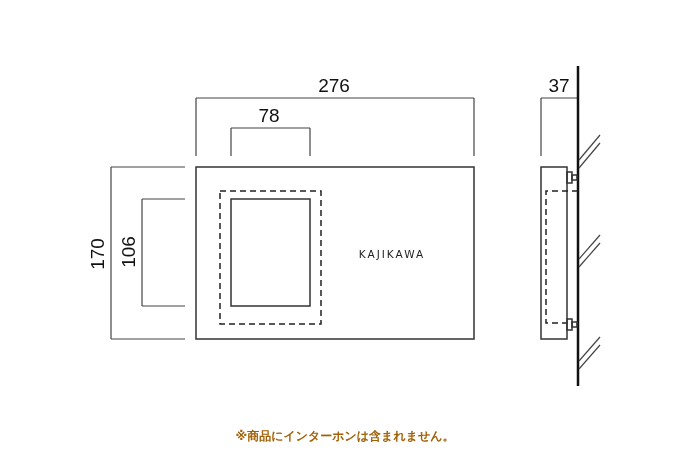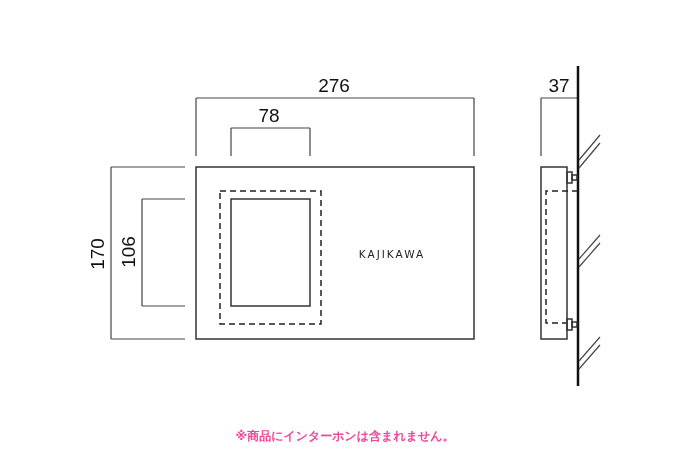--- a/index.html
+++ b/index.html
@@ -6,21 +6,21 @@
     body { width: 690px; height: 450px; position: relative; overflow: hidden; }
     svg { position: absolute; left: 0; top: 0; }
     .ln { stroke: #333333; stroke-width: 1.5; fill: none; }
     .thin { stroke: #444444; stroke-width: 1.2; fill: none; }
     .wall { stroke: #111111; stroke-width: 2.5; fill: none; }
     .dash { stroke: #222222; stroke-width: 1.5; fill: none; stroke-dasharray: 6 4; }
     .dim-text { font-family: "Liberation Sans", "DejaVu Sans", sans-serif; font-size: 19px; fill: #111111; }
     .brand { font-family: "DejaVu Sans", sans-serif; font-size: 10.5px; letter-spacing: 2px; fill: #222222; }
     .note {
       position: absolute; left: 0; top: 428px; width: 690px; text-align: center;
-      font-family: "DejaVu Sans", sans-serif; font-size: 12px; font-weight: bold; color: #ec4899;
+      font-family: "DejaVu Sans", sans-serif; font-size: 12px; font-weight: bold; color: #a16207;
     }
   </style>
 </head>
 <body>
 
 <svg width="690" height="450" viewBox="0 0 690 450">
 
   <g>
 
     <g>

